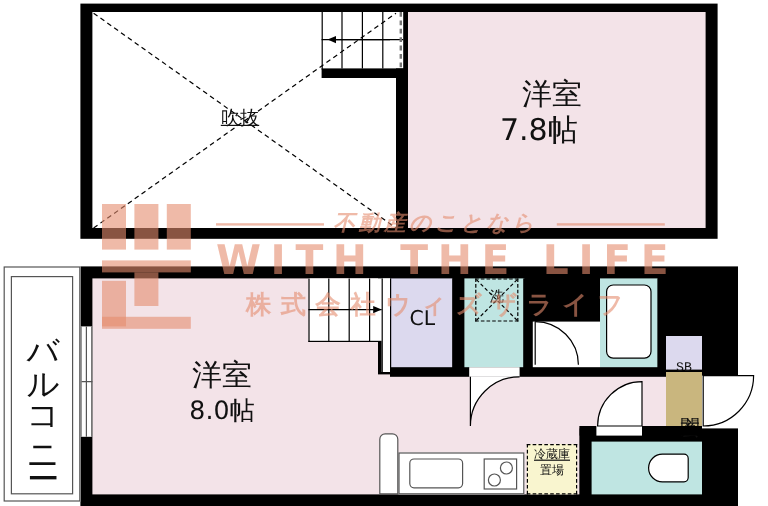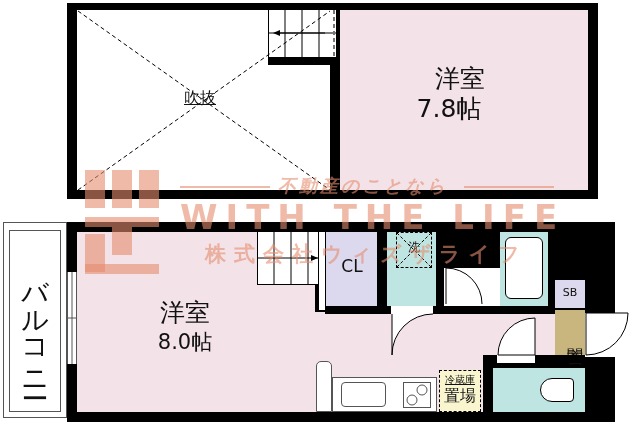--- a/index.html
+++ b/index.html
@@ -62,38 +62,38 @@
 <div class="abs" style="left:444px;top:268px;width:56px;height:40px;background:#fff;"></div>
 
 <div class="abs cyan" style="left:500px;top:232px;width:48px;height:76px;"></div>
 <div class="abs" style="left:505px;top:237px;width:38px;height:62px;background:#fff;border:1px solid #000;border-radius:6px;"></div>
 <div class="abs wall" style="left:548px;top:232px;width:10px;height:80px;"></div>
 
 <div class="abs wall" style="left:325px;top:306px;width:233px;height:8px;"></div>
 <div class="abs" style="left:391px;top:306px;width:42px;height:8px;background:#fff;"></div>
 
 <div class="abs lav" style="left:555px;top:280px;width:30px;height:28px;"></div>
-<div class="room-label" style="left:555px;top:287px;width:30px;font-size:11px;">SB</div>
+<div class="room-label" style="left:555px;top:302px;width:30px;font-size:11px;font-family:Liberation Mono, monospace;">SB</div>
 <div class="abs tan" style="left:555px;top:310px;width:30px;height:48px;"></div>
 <div class="room-label" style="left:555px;top:312px;width:30px;font-size:16px;line-height:1.2;writing-mode:vertical-rl;height:46px;margin:0 auto;">玄関</div>
 <div class="abs" style="left:585px;top:313px;width:30px;height:44px;background:#fff;"></div>
 
 <div class="abs wall" style="left:483px;top:355px;width:10px;height:67px;"></div>
 <div class="abs wall" style="left:483px;top:355px;width:102px;height:8px;"></div>
 <div class="abs cyan" style="left:493px;top:368px;width:92px;height:44px;"></div>
 <div class="abs" style="left:497px;top:355px;width:38px;height:8px;background:#fff;"></div>
 <div class="abs" style="left:540px;top:378px;width:34px;height:24px;background:#fff;border:1px solid #000;border-radius:12px 4px 4px 12px;"></div>
 
 <div class="abs" style="left:332px;top:377px;width:105px;height:35px;background:#fff;border:1px solid #555;"></div>
 <div class="abs" style="left:316px;top:361px;width:16px;height:51px;background:#fff;border:1px solid #555;border-radius:5px 5px 0 0;"></div>
 <div class="abs" style="left:341px;top:382px;width:45px;height:25px;background:#fff;border:1px solid #555;border-radius:4px;"></div>
 <div class="abs" style="left:403px;top:382px;width:28px;height:26px;background:#fff;border:1px solid #555;"></div>
 <div class="abs" style="left:439px;top:370px;width:42px;height:42px;background:#f9f5cf;border:1px dashed #000;"></div>
 <div class="room-label" style="left:439px;top:375px;width:42px;font-size:10px;text-decoration:underline;">冷蔵庫</div>
-<div class="room-label" style="left:439px;top:388px;width:42px;font-size:16px;">置場</div>
+<div class="room-label" style="left:439px;top:388px;width:42px;font-size:10px;">置場</div>
 
 <div class="abs" style="left:3px;top:222px;width:64px;height:196px;border:1px solid #555;background:#fff;"></div>
 <div class="abs" style="left:9px;top:230px;width:52px;height:182px;border:1px solid #555;"></div>
 <div class="room-label" style="left:18px;top:236px;width:34px;height:175px;font-size:27px;writing-mode:vertical-rl;text-orientation:upright;line-height:34px;">バルコニー</div>
 <div class="abs" style="left:67px;top:272px;width:10px;height:92px;background:#fff;border-left:1px solid #555;border-right:1px solid #555;"></div>
 
 <svg width="640" height="422">
 
   <line x1="274" y1="232" x2="274" y2="285" stroke="#000" stroke-width="1"></line>
   <line x1="291" y1="232" x2="291" y2="285" stroke="#000" stroke-width="1"></line>

